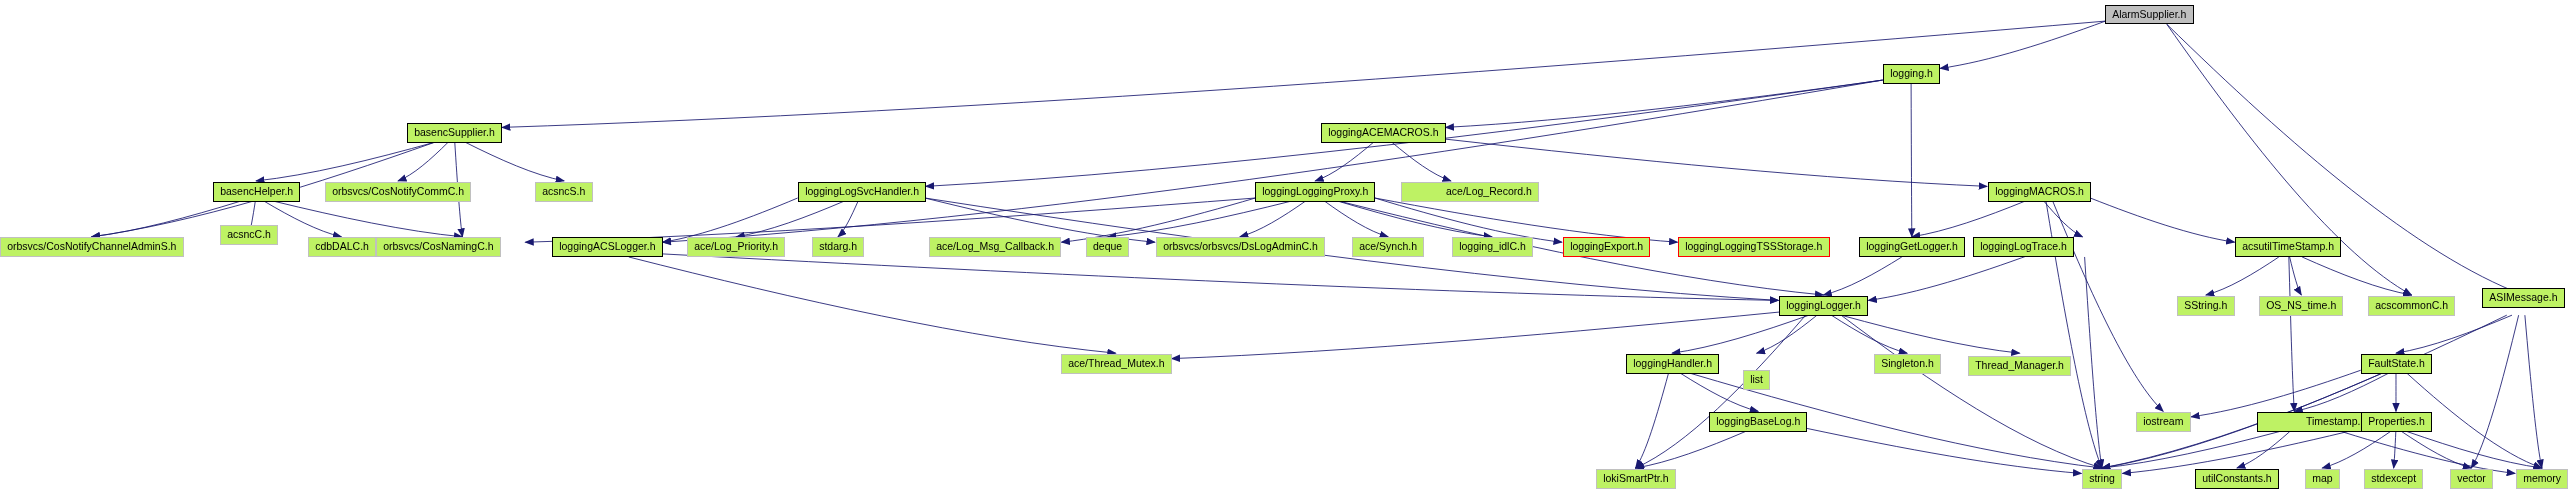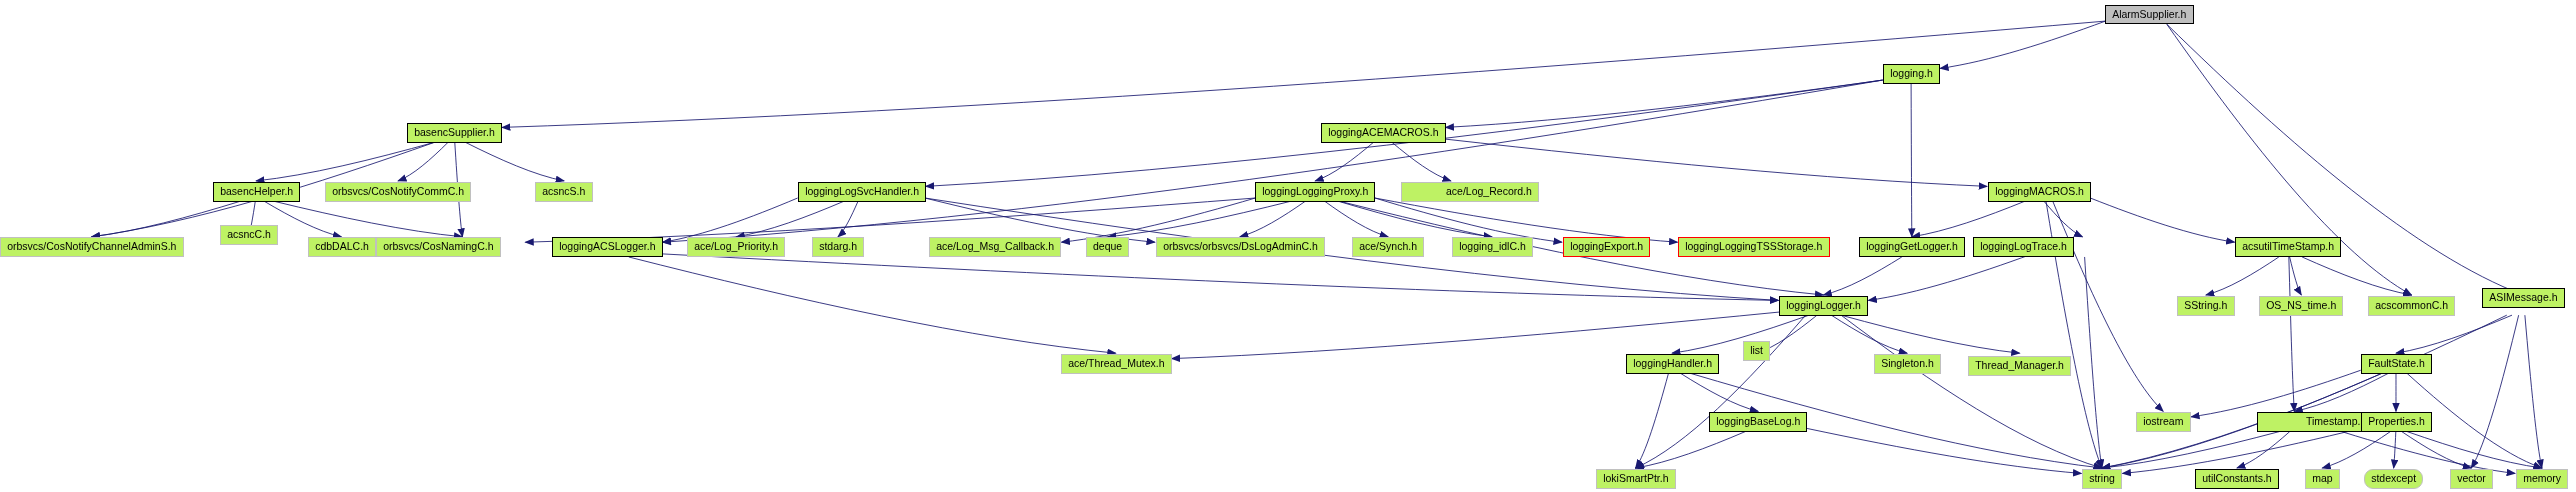--- a/index.html
+++ b/index.html
@@ -133,30 +133,30 @@
       <div class="node doc" style="top: 237px; left: 1859px;">loggingGetLogger.h</div>
       <div class="node doc" style="top: 237px; left: 1973px;">loggingLogTrace.h</div>
       <div class="node doc" style="top: 237px; left: 2235px;">acsutilTimeStamp.h</div>
       <div class="node doc" style="top: 296px; left: 1779px;">loggingLogger.h</div>
       <div class="node ext" style="top: 296px; left: 2177px;">SString.h</div>
       <div class="node ext" style="top: 296px; left: 2259px;">OS_NS_time.h</div>
       <div class="node ext" style="top: 296px; left: 2368px;">acscommonC.h</div>
       <div class="node doc" style="top: 288px; left: 2482px;">ASIMessage.h</div>
       <div class="node ext" style="top: 354px; left: 1061px;">ace/Thread_Mutex.h</div>
       <div class="node doc" style="top: 354px; left: 1626px;">loggingHandler.h</div>
-      <div class="node ext" style="top: 341px; left: 1743px;">list</div>
+      <div class="node ext" style="top: 370px; left: 1743px;">list</div>
       <div class="node ext" style="top: 354px; left: 1874px;">Singleton.h</div>
       <div class="node ext" style="top: 356px; left: 1968px;">Thread_Manager.h</div>
       <div class="node doc" style="top: 354px; left: 2361px;">FaultState.h</div>
       <div class="node doc" style="top: 412px; left: 1709px;">loggingBaseLog.h</div>
       <div class="node ext" style="top: 412px; left: 2136px;">iostream</div>
       <div class="node doc" style="top: 412px; left: 2257px; padding-left: 48px;">Timestamp.h</div>
       <div class="node doc" style="top: 412px; left: 2361px;">Properties.h</div>
       <div class="node ext" style="top: 469px; left: 1596px;">lokiSmartPtr.h</div>
       <div class="node ext" style="top: 469px; left: 2082px;">string</div>
       <div class="node doc" style="top: 469px; left: 2195px;">utilConstants.h</div>
       <div class="node ext" style="top: 469px; left: 2305px;">map</div>
-      <div class="node ext" style="top: 469px; left: 2364px; border-radius: 9px;">stdexcept</div>
+      <div class="node ext" style="top: 469px; left: 2364px;">stdexcept</div>
       <div class="node ext" style="top: 469px; left: 2450px;">vector</div>
       <div class="node ext" style="top: 469px; left: 2516px;">memory</div>
     </div>
 </div>
 
 
 </body></html>

